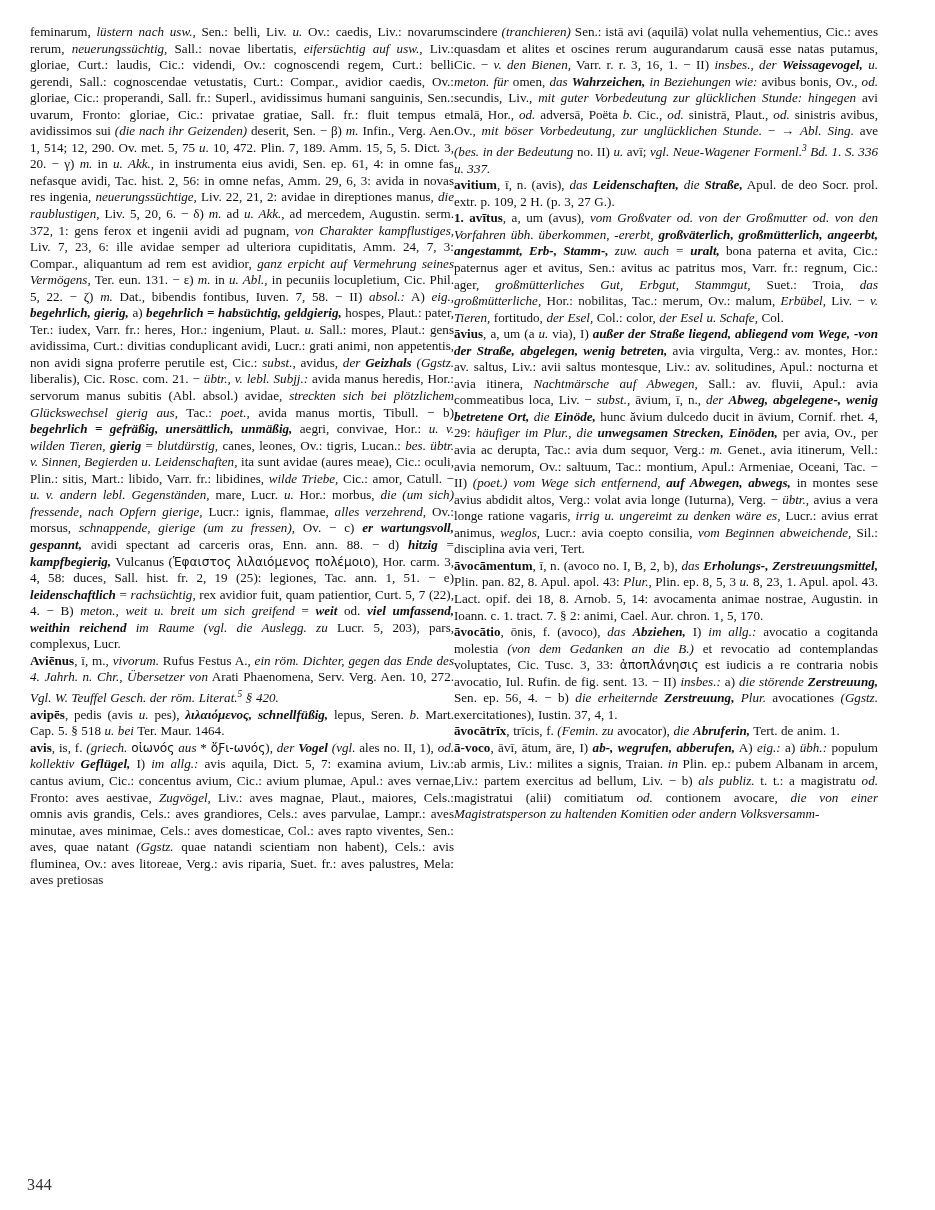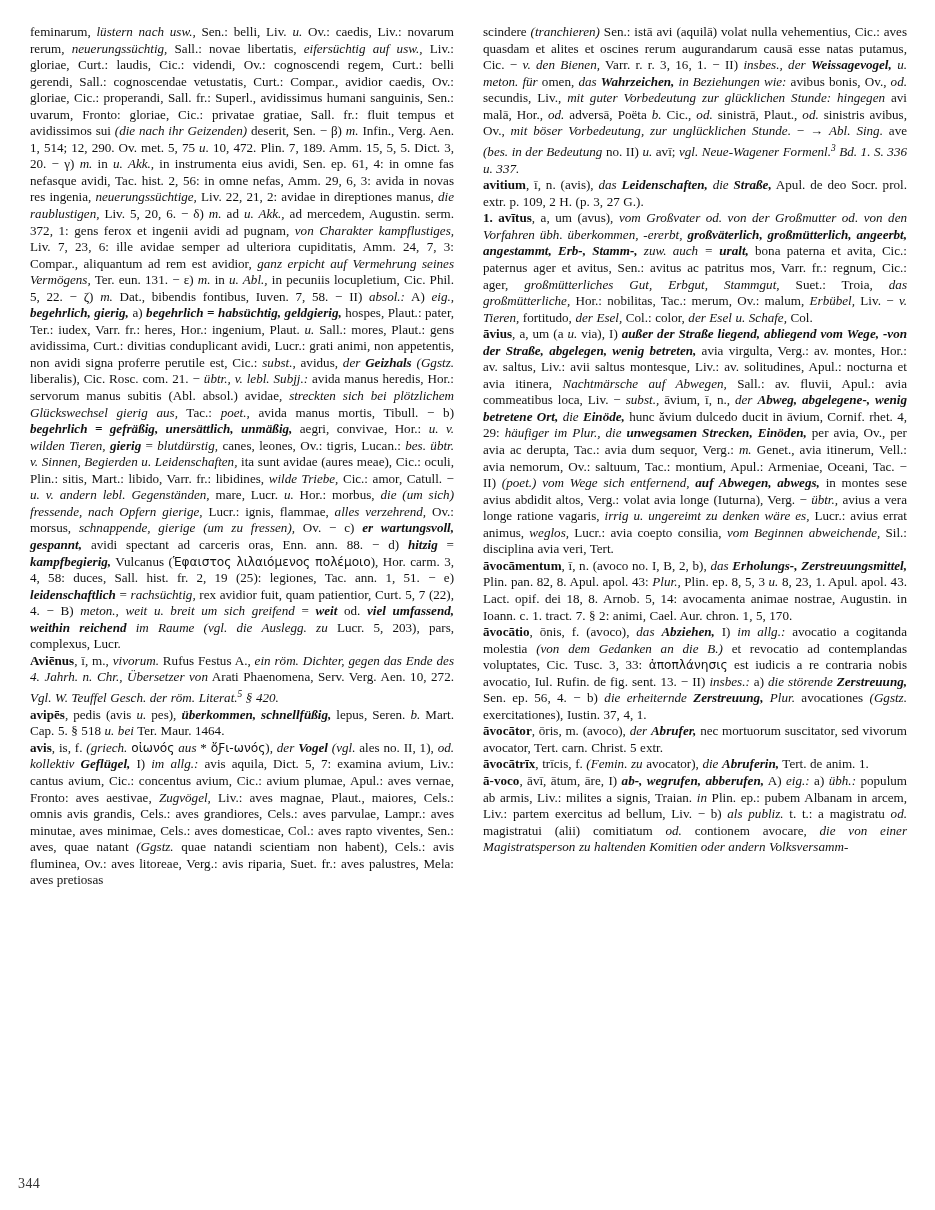--- a/index.html
+++ b/index.html
@@ -21,21 +21,20 @@
     overflow: hidden;
   }
   #columns {
     position: absolute;
     left: 30px;
     top: 24px;
     width: 877px;
     height: 1130px;
     display: flex;
     flex-direction: row;
-    gap: 29px;
     box-sizing: border-box;
   }
   .column {
     width: 424px;
     box-sizing: border-box;
   }
   .entry {
     font-size: 13.1px;
     line-height: 16.55px;
     text-align: justify;
@@ -52,50 +51,49 @@
     font-size: 0.72em;
     vertical-align: super;
     font-style: italic;
   }
   .grk {
     font-family: "DejaVu Sans", sans-serif;
     font-size: 0.93em;
   }
   #folio {
     position: absolute;
-    left: 18px;
+    left: 27px;
     top: 1176px;
-    font-size: 14px;
+    font-size: 16px;
     color: #333333;
     font-family: "Liberation Serif", serif;
     letter-spacing: 0.4px;
   }
 </style>
 </head>
 <body>
 
 <div id="page">
 
   <div id="columns">
 
     <div class="column">
       <p class="entry">feminarum, <i>lüstern nach usw.,</i> Sen.: belli, Liv. <i>u.</i> Ov.: caedis, Liv.: novarum rerum, <i>neuerungssüchtig,</i> Sall.: novae libertatis, <i>eifersüchtig auf usw.,</i> Liv.: gloriae, Curt.: laudis, Cic.: videndi, Ov.: cognoscendi regem, Curt.: belli gerendi, Sall.: cognoscendae vetustatis, Curt.: Compar., avidior caedis, Ov.: gloriae, Cic.: properandi, Sall. fr.: Superl., avidissimus humani sanguinis, Sen.: uvarum, Fronto: gloriae, Cic.: privatae gratiae, Sall. fr.: fluit tempus et avidissimos sui <i>(die nach ihr Geizenden)</i> deserit, Sen. − β) <i>m.</i> Infin., Verg. Aen. 1, 514; 12, 290. Ov. met. 5, 75 <i>u.</i> 10, 472. Plin. 7, 189. Amm. 15, 5, 5. Dict. 3, 20. − γ) <i>m.</i> in <i>u. Akk.,</i> in instrumenta eius avidi, Sen. ep. 61, 4: in omne fas nefasque avidi, Tac. hist. 2, 56: in omne nefas, Amm. 29, 6, 3: avida in novas res ingenia, <i>neuerungssüchtige,</i> Liv. 22, 21, 2: avidae in direptiones manus, <i>die raublustigen,</i> Liv. 5, 20, 6. − δ) <i>m.</i> ad <i>u. Akk.,</i> ad mercedem, Augustin. serm. 372, 1: gens ferox et ingenii avidi ad pugnam, <i>von Charakter kampflustiges,</i> Liv. 7, 23, 6: ille avidae semper ad ulteriora cupiditatis, Amm. 24, 7, 3: Compar., aliquantum ad rem est avidior, <i>ganz erpicht auf Vermehrung seines Vermögens,</i> Ter. eun. 131. − ε) <i>m.</i> in <i>u. Abl.,</i> in pecuniis locupletium, Cic. Phil. 5, 22. − ζ) <i>m.</i> Dat., bibendis fontibus, Iuven. 7, 58. − II) <i>absol.:</i> A) <i>eig.,</i> <b><i>begehrlich, gierig,</i></b> a) <b><i>begehrlich = habsüchtig, geldgierig,</i></b> hospes, Plaut.: pater, Ter.: iudex, Varr. fr.: heres, Hor.: ingenium, Plaut. <i>u.</i> Sall.: mores, Plaut.: gens avidissima, Curt.: divitias conduplicant avidi, Lucr.: grati animi, non appetentis, non avidi signa proferre perutile est, Cic.: <i>subst.,</i> avidus, <i>der</i> <b><i>Geizhals</i></b> <i>(Ggstz.</i> liberalis), Cic. Rosc. com. 21. − <i>übtr., v. lebl. Subjj.:</i> avida manus heredis, Hor.: servorum manus subitis (Abl. absol.) avidae, <i>streckten sich bei plötzlichem Glückswechsel gierig aus,</i> Tac.: <i>poet.,</i> avida manus mortis, Tibull. − b) <b><i>begehrlich = gefräßig, unersättlich, unmäßig,</i></b> aegri, convivae, Hor.: <i>u. v. wilden Tieren,</i> <b><i>gierig</i></b> = <i>blutdürstig,</i> canes, leones, Ov.: tigris, Lucan.: <i>bes. übtr. v. Sinnen, Begierden u. Leidenschaften,</i> ita sunt avidae (aures meae), Cic.: oculi, Plin.: sitis, Mart.: libido, Varr. fr.: libidines, <i>wilde Triebe,</i> Cic.: amor, Catull. − <i>u. v. andern lebl. Gegenständen,</i> mare, Lucr. <i>u.</i> Hor.: morbus, <i>die (um sich) fressende, nach Opfern gierige,</i> Lucr.: ignis, flammae, <i>alles verzehrend,</i> Ov.: morsus, <i>schnappende, gierige (um zu fressen),</i> Ov. − c) <b><i>er wartungsvoll, gespannt,</i></b> avidi spectant ad carceris oras, Enn. ann. 88. − d) <b><i>hitzig</i></b> = <b><i>kampfbegierig,</i></b> Vulcanus (<span class="grk">Ἑφαιστος λιλαιόμενος πολέμοιο</span>), Hor. carm. 3, 4, 58: duces, Sall. hist. fr. 2, 19 (25): legiones, Tac. ann. 1, 51. − e) <b><i>leidenschaftlich</i></b> = <i>rachsüchtig,</i> rex avidior fuit, quam patientior, Curt. 5, 7 (22), 4. − B) <i>meton., weit u. breit um sich greifend</i> = <b><i>weit</i></b> od. <b><i>viel umfassend, weithin reichend</i></b> <i>im Raume (vgl. die Auslegg. zu</i> Lucr. 5, 203), pars, complexus, Lucr.</p>
       <p class="entry"><b>Aviēnus</b>, ī, m., <i>vivorum.</i> Rufus Festus A., <i>ein röm. Dichter, gegen das Ende des 4. Jahrh. n. Chr., Übersetzer von</i> Arati Phaenomena, Serv. Verg. Aen. 10, 272. <i>Vgl. W. Teuffel Gesch. der röm. Literat.</i><span class="sup">5</span> <i>§ 420.</i></p>
-      <p class="entry"><b>avipēs</b>, pedis (avis <i>u.</i> pes), <b><i>überkommen, schnellfüßig,</i></b> lepus, Seren. <i>b.</i> Mart. Cap. 5. § 518 <i>u. bei</i> Ter. Maur. 1464.</p>
+      <p class="entry"><b>avipēs</b>, pedis (avis <i>u.</i> pes), <b><i>λιλαιόμενος, schnellfüßig,</i></b> lepus, Seren. <i>b.</i> Mart. Cap. 5. § 518 <i>u. bei</i> Ter. Maur. 1464.</p>
       <p class="entry"><b>avis</b>, is, f. <i>(griech.</i> <span class="grk">οἰωνός</span> <i>aus</i> * <span class="grk">ὄƑι-ωνός</span>), <i>der</i> <b><i>Vogel</i></b> <i>(vgl.</i> ales no. II, 1), <i>od. kollektiv</i> <b><i>Geflügel,</i></b> I) <i>im allg.:</i> avis aquila, Dict. 5, 7: examina avium, Liv.: cantus avium, Cic.: concentus avium, Cic.: avium plumae, Apul.: aves vernae, Fronto: aves aestivae, <i>Zugvögel,</i> Liv.: aves magnae, Plaut., maiores, Cels.: omnis avis grandis, Cels.: aves grandiores, Cels.: aves parvulae, Lampr.: aves minutae, aves minimae, Cels.: aves domesticae, Col.: aves rapto viventes, Sen.: aves, quae natant <i>(Ggstz.</i> quae natandi scientiam non habent), Cels.: avis fluminea, Ov.: aves litoreae, Verg.: avis riparia, Suet. fr.: aves palustres, Mela: aves pretiosas</p>
     </div>
 
     <div class="column">
       <p class="entry">scindere <i>(tranchieren)</i> Sen.: istā avi (aquilā) volat nulla vehementius, Cic.: aves quasdam et alites et oscines rerum augurandarum causā esse natas putamus, Cic. − <i>v. den Bienen,</i> Varr. r. r. 3, 16, 1. − II) <i>insbes., der</i> <b><i>Weissagevogel,</i></b> <i>u. meton. für</i> omen, <i>das</i> <b><i>Wahrzeichen,</i></b> <i>in Beziehungen wie:</i> avibus bonis, Ov., <i>od.</i> secundis, Liv., <i>mit guter Vorbedeutung zur glücklichen Stunde: hingegen</i> avi malā, Hor., <i>od.</i> adversā, Poëta <i>b.</i> Cic., <i>od.</i> sinistrā, Plaut., <i>od.</i> sinistris avibus, Ov., <i>mit böser Vorbedeutung, zur unglücklichen Stunde.</i> − → <i>Abl. Sing.</i> ave <i>(bes. in der Bedeutung</i> no. II) <i>u.</i> avī; <i>vgl. Neue-Wagener Formenl.</i><span class="sup">3</span> <i>Bd. 1. S. 336 u. 337.</i></p>
       <p class="entry"><b>avitium</b>, ī, n. (avis), <i>das</i> <b><i>Leidenschaften,</i></b> <i>die</i> <b><i>Straße,</i></b> Apul. de deo Socr. prol. extr. p. 109, 2 H. (p. 3, 27 G.).</p>
       <p class="entry"><b>1. avītus</b>, a, um (avus), <i>vom Großvater od. von der Großmutter od. von den Vorfahren übh. überkommen, -ererbt,</i> <b><i>großväterlich, großmütterlich, angeerbt, angestammt, Erb-, Stamm-,</i></b> <i>zuw. auch =</i> <b><i>uralt,</i></b> bona paterna et avita, Cic.: paternus ager et avitus, Sen.: avitus ac patritus mos, Varr. fr.: regnum, Cic.: ager, <i>großmütterliches Gut, Erbgut, Stammgut,</i> Suet.: Troia, <i>das großmütterliche,</i> Hor.: nobilitas, Tac.: merum, Ov.: malum, <i>Erbübel,</i> Liv. − <i>v. Tieren,</i> fortitudo, <i>der Esel,</i> Col.: color, <i>der Esel u. Schafe,</i> Col.</p>
       <p class="entry"><b>āvius</b>, a, um (a <i>u.</i> via), I) <b><i>außer der Straße liegend, abliegend vom Wege, -von der Straße, abgelegen, wenig betreten,</i></b> avia virgulta, Verg.: av. montes, Hor.: av. saltus, Liv.: avii saltus montesque, Liv.: av. solitudines, Apul.: nocturna et avia itinera, <i>Nachtmärsche auf Abwegen,</i> Sall.: av. fluvii, Apul.: avia commeatibus loca, Liv. − <i>subst.,</i> āvium, ī, n., <i>der</i> <b><i>Abweg, abgelegene-, wenig betretene Ort,</i></b> <i>die</i> <b><i>Einöde,</i></b> hunc ăvium dulcedo ducit in āvium, Cornif. rhet. 4, 29: <i>häufiger im Plur., die</i> <b><i>unwegsamen Strecken, Einöden,</i></b> per avia, Ov., per avia ac derupta, Tac.: avia dum sequor, Verg.: <i>m.</i> Genet., avia itinerum, Vell.: avia nemorum, Ov.: saltuum, Tac.: montium, Apul.: Armeniae, Oceani, Tac. − II) <i>(poet.) vom Wege sich entfernend,</i> <b><i>auf Abwegen, abwegs,</i></b> in montes sese avius abdidit altos, Verg.: volat avia longe (Iuturna), Verg. − <i>übtr.,</i> avius a vera longe ratione vagaris, <i>irrig u. ungereimt zu denken wäre es,</i> Lucr.: avius errat animus, <i>weglos,</i> Lucr.: avia coepto consilia, <i>vom Beginnen abweichende,</i> Sil.: disciplina avia veri, Tert.</p>
       <p class="entry"><b>āvocāmentum</b>, ī, n. (avoco no. I, B, 2, b), <i>das</i> <b><i>Erholungs-, Zerstreuungsmittel,</i></b> Plin. pan. 82, 8. Apul. apol. 43: <i>Plur.,</i> Plin. ep. 8, 5, 3 <i>u.</i> 8, 23, 1. Apul. apol. 43. Lact. opif. dei 18, 8. Arnob. 5, 14: avocamenta animae nostrae, Augustin. in Ioann. c. 1. tract. 7. § 2: animi, Cael. Aur. chron. 1, 5, 170.</p>
       <p class="entry"><b>āvocātio</b>, ōnis, f. (avoco), <i>das</i> <b><i>Abziehen,</i></b> I) <i>im allg.:</i> avocatio a cogitanda molestia <i>(von dem Gedanken an die B.)</i> et revocatio ad contemplandas voluptates, Cic. Tusc. 3, 33: <span class="grk">ἀποπλάνησις</span> est iudicis a re contraria nobis avocatio, Iul. Rufin. de fig. sent. 13. − II) <i>insbes.:</i> a) <i>die störende</i> <b><i>Zerstreuung,</i></b> Sen. ep. 56, 4. − b) <i>die erheiternde</i> <b><i>Zerstreuung,</i></b> <i>Plur.</i> avocationes <i>(Ggstz.</i> exercitationes), Iustin. 37, 4, 1.</p>
-      <p class="entry"><b>āvocātor</b>, ōris, m. (avoco), <i>der</i> <b><i>Abrufer,</i></b> nec mortuorum suscitator, sed vivorum avocator, Tert. carn. Christ. 5 extr.</p>
       <p class="entry"><b>āvocātrīx</b>, trīcis, f. <i>(Femin. zu</i> avocator), <i>die</i> <b><i>Abruferin,</i></b> Tert. de anim. 1.</p>
       <p class="entry"><b>ā-voco</b>, āvī, ātum, āre, I) <b><i>ab-, wegrufen, abberufen,</i></b> A) <i>eig.:</i> a) <i>übh.:</i> populum ab armis, Liv.: milites a signis, Traian. <i>in</i> Plin. ep.: pubem Albanam in arcem, Liv.: partem exercitus ad bellum, Liv. − b) <i>als publiz.</i> t. t.: a magistratu <i>od.</i> magistratui (alii) comitiatum <i>od.</i> contionem avocare, <i>die von einer Magistratsperson zu haltenden Komitien oder andern Volksversamm-</i></p>
     </div>
 
   </div>
 
   <div id="folio">344</div>
 
 </div>
 

